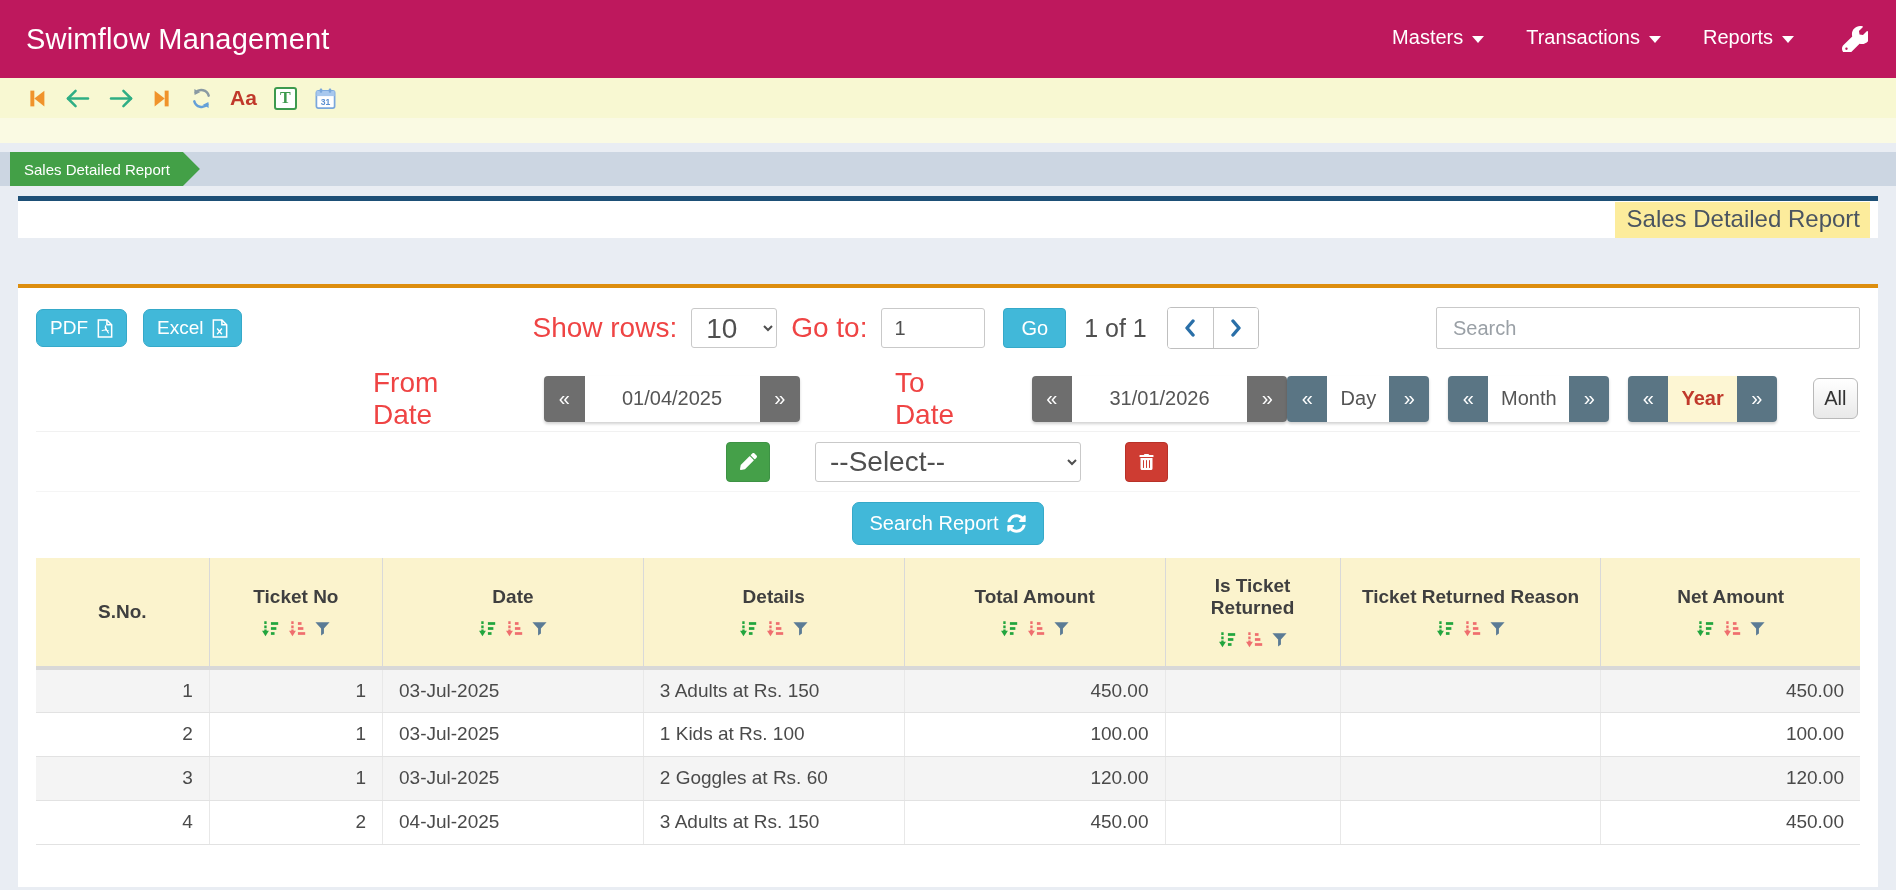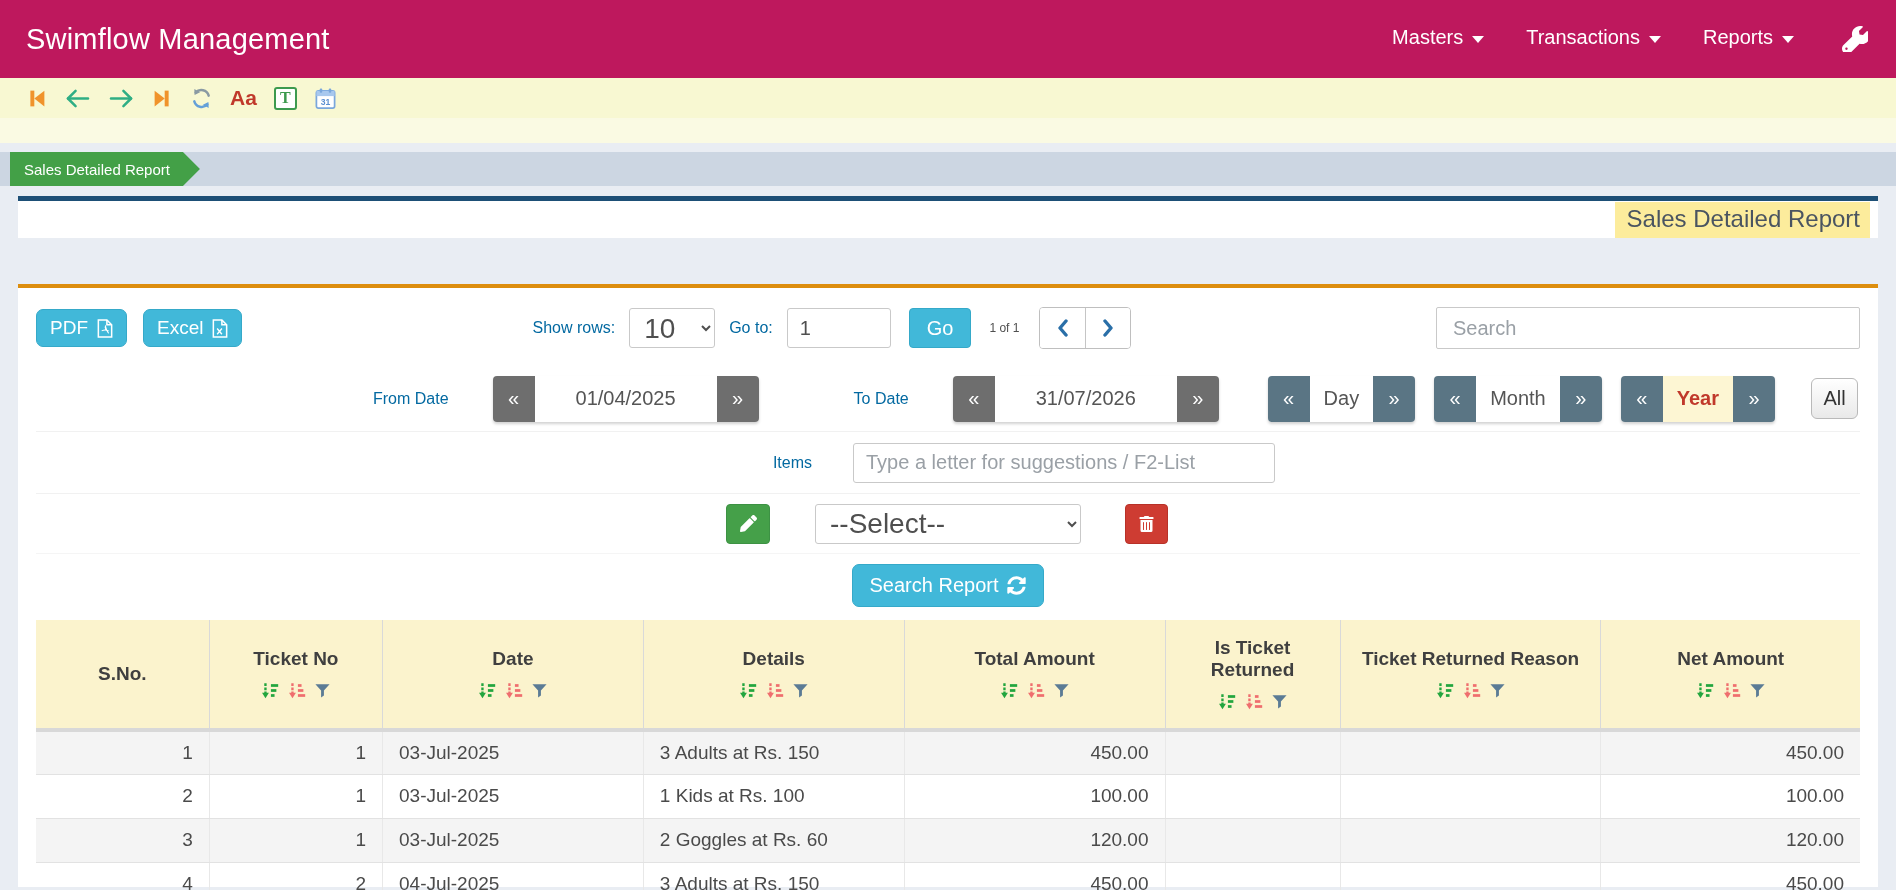--- a/index.html
+++ b/index.html
@@ -34,26 +34,26 @@
 
   
   .main-panel { margin:0 18px; background:#fff; border-top:4px solid #dd8e0e; padding:18px 18px 0 18px; height:603px; }
 
   
   .row1 { display:flex; align-items:center; height:44px; margin-bottom:16px; }
   .btn-cyan { display:inline-flex; align-items:center; gap:9px; background:#41b8d9; border:1px solid #35a9c9; color:#fff; font-size:19px; border-radius:7px; height:38px; padding:0 13px; cursor:pointer; font-family:inherit; }
   .btn-cyan + .btn-cyan { margin-left:16px; }
   .file-ic { width:16px; height:19px; }
   .pag-cluster { display:flex; align-items:center; margin-left:290px; gap:14px; }
-  .lbl { font-size:16px; color:#0369a1; }
+  .lbl { font-size:28px; color:#ef4444; }
   select.ctl { font-family:inherit; font-size:28px; color:#4f4f4f; height:40px; border:1px solid #c9c9c9; border-radius:3px; background:#fff; padding:0 10px; min-width:86px; }
   input.ctl { font-family:inherit; font-size:20px; color:#4f4f4f; height:40px; border:1px solid #c9c9c9; border-radius:3px; padding:0 12px; }
   .goto-input { width:104px; }
   .btn-go { background:#41b8d9; border:1px solid #35a9c9; color:#fff; font-size:20px; border-radius:4px; height:40px; padding:0 17px; cursor:pointer; font-family:inherit; margin-left:4px; }
-  .pageinfo { font-size:12px; color:#4f4f4f; margin:0 6px 0 4px; }
+  .pageinfo { font-size:25px; color:#4f4f4f; margin:0 6px 0 4px; }
   .pager { display:flex; border:1px solid #bfbfbf; border-radius:4px; overflow:hidden; background:#fff; }
   .pager-btn { width:45px; height:40px; display:flex; align-items:center; justify-content:center; background:#fff; border:none; cursor:pointer; }
   .pager-btn + .pager-btn { border-left:1px solid #c5c5c5; }
   .search-input { margin-left:auto; width:424px; height:42px; font-size:20px; border:1px solid #c9c9c9; border-radius:2px; padding:0 16px; color:#4f4f4f; font-family:inherit; }
   .search-input::placeholder, .ctl::placeholder { color:#9aa0a6; }
 
   
   .row2 { display:flex; align-items:center; height:66px; border-bottom:1px solid #f1f1f1; }
   .stepper { display:flex; border-radius:4px; overflow:hidden; box-shadow:0 2px 3px rgba(0,0,0,.18); }
   .step-btn { width:42px; display:flex; align-items:center; justify-content:center; color:#fff; font-size:20px; cursor:pointer; border:none; }
@@ -223,21 +223,21 @@
   <div class="row2">
     <span class="lbl" style="margin-left:337px;">From Date</span>
     <div class="stepper grey" style="margin-left:44px;">
       <button class="step-btn">«</button>
       <div class="step-mid date-mid">01/04/2025</div>
       <button class="step-btn">»</button>
     </div>
     <span class="lbl" style="margin-left:95px;">To Date</span>
     <div class="stepper grey" style="margin-left:44px;">
       <button class="step-btn">«</button>
-      <div class="step-mid date-mid">31/07/2026</div>
+      <div class="step-mid date-mid">31/01/2026</div>
       <button class="step-btn">»</button>
     </div>
 
     <div class="stepper slate" style="margin-left:auto;">
       <button class="step-btn">«</button>
       <div class="step-mid period-mid">Day</div>
       <button class="step-btn">»</button>
     </div>
     <div class="stepper slate" style="margin-left:19px;">
       <button class="step-btn">«</button>
@@ -245,24 +245,20 @@
       <button class="step-btn">»</button>
     </div>
     <div class="stepper slate" style="margin-left:19px;">
       <button class="step-btn">«</button>
       <div class="step-mid period-mid year-mid">Year</div>
       <button class="step-btn">»</button>
     </div>
     <button class="btn-all">All</button>
   </div>
 
-  <div class="row3">
-    <span class="lbl items-lbl">Items</span>
-    <input class="ctl items-input" placeholder="Type a letter for suggestions / F2-List" style="">
-  </div>
 
   <div class="row4">
     <button class="btn-green">
       <svg width="17" height="17" viewBox="0 0 512 512" fill="#fff">
           <path d="M497.9 142.1l-46.1 46.1c-4.7 4.7-12.3 4.7-17 0l-111-111c-4.7-4.7-4.7-12.3 0-17l46.1-46.1c18.7-18.7 49.1-18.7 67.9 0l60.1 60.1c18.8 18.7 18.8 49.1 0 67.9zM284.2 99.8L21.6 362.4.4 483.9c-2.9 16.4 11.4 30.6 27.8 27.8l121.5-21.3 262.6-262.6c4.7-4.7 4.7-12.3 0-17l-111-111c-4.8-4.7-12.4-4.7-17.1 0z"></path>
         </svg>
     </button>
     <div class="sel-wrap">
       <select class="ctl big-select">
         <option>--Select--</option>

